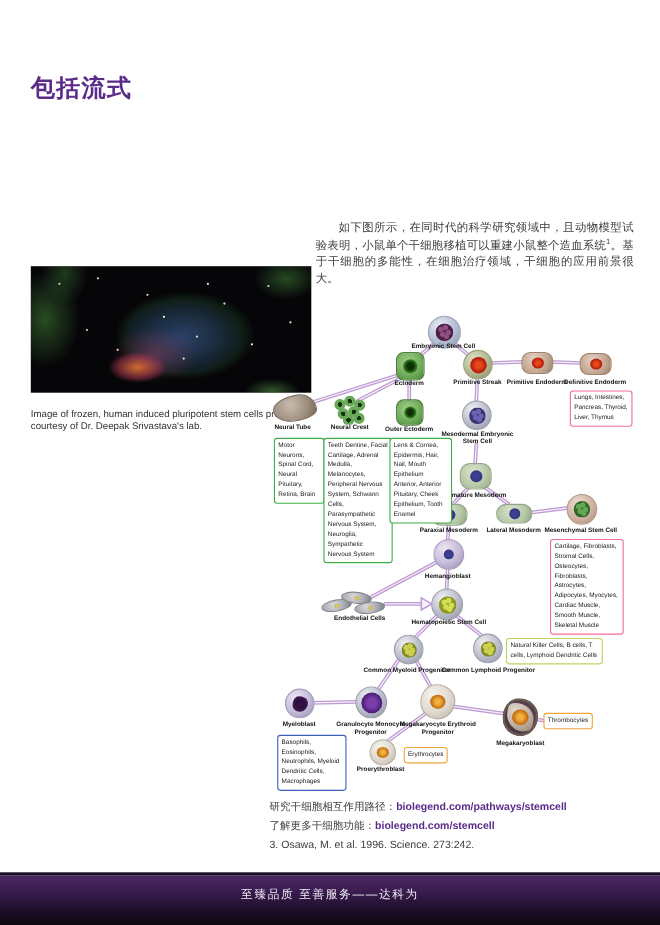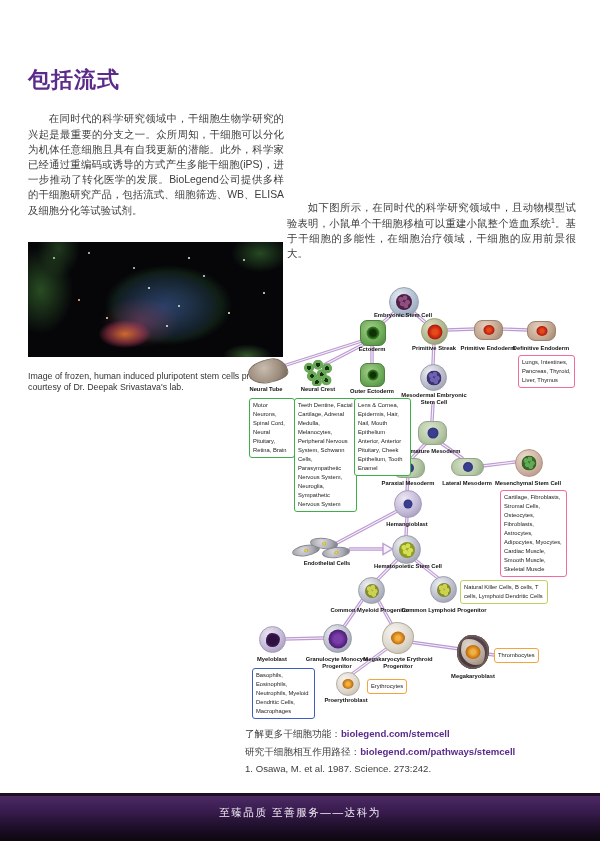--- a/index.html
+++ b/index.html
@@ -89,21 +89,20 @@
      background:linear-gradient(180deg,#4b2a63 0%,#3a1c50 32%,#1c0e27 72%,#0d070f 100%);}
   #footer .slogan{margin-top:10px;text-align:center;color:#f2eef6;font-size:10.6px;letter-spacing:1.5px;}
 </style>
 </head>
 <body>
 
 <div id="page">
 
   <h1 id="title">包括流式</h1>
 
-  <p class="para" id="para-left">在同时代的科学研究领域中，干细胞生物学研究的兴起是最重要的分支之一。众所周知，干细胞可以分化为机体任意细胞且具有自我更新的潜能。此外，科学家已经通过重编码或诱导的方式产生多能干细胞(iPS)，进一步推动了转化医学的发展。BioLegend公司提供多样的干细胞研究产品，包括流式、细胞筛选、WB、ELISA及细胞分化等试验试剂。</p>
 
   <p class="para" id="para-right"><span>如下图所示，在同时代的科学研究领域中，且动物模型试验表明，小鼠单个干细胞移植可以重建小鼠整个造血系统</span><sup>1</sup><span>。基于干细胞的多能性，在细胞治疗领域，干细胞的应用前景很大。</span></p>
 
   <div id="photo">
       <i class="speckle"></i>
     </div>
 
   <p id="caption">Image of frozen, human induced pluripotent stem cells provided courtesy of Dr. Deepak Srivastava's lab.</p>
 
   <svg id="connectors" width="600" height="841" viewBox="0 0 600 841">
@@ -221,22 +220,22 @@
   <div class="pbox b-green" style="left:294px;top:398px;width:55px">Teeth Dentine, Facial Cartilage, Adrenal Medulla, Melanocytes, Peripheral Nervous System, Schwann Cells, Parasympathetic Nervous System, Neuroglia, Sympathetic Nervous System</div>
   <div class="pbox b-green" style="left:354px;top:398px;width:49px">Lens &amp; Cornea, Epidermis, Hair, Nail, Mouth Epithelium Anterior, Anterior Pituitary, Cheek Epithelium, Tooth Enamel</div>
   <div class="pbox b-pink" style="left:518px;top:355px;width:49px">Lungs, Intestines, Pancreas, Thyroid, Liver, Thymus</div>
   <div class="pbox b-pink" style="left:500px;top:490px;width:59px">Cartilage, Fibroblasts, Stromal Cells, Osteocytes, Fibroblasts, Astrocytes, Adipocytes, Myocytes, Cardiac Muscle, Smooth Muscle, Skeletal Muscle</div>
   <div class="pbox b-lime" style="left:460px;top:580px;width:80px">Natural Killer Cells, B cells, T cells, Lymphoid Dendritic Cells</div>
   <div class="pbox b-blue" style="left:252px;top:668px;width:55px">Basophils, Eosinophils, Neutrophils, Myeloid Dendritic Cells, Macrophages</div>
   <div class="pbox b-orange" style="left:367px;top:679px">Erythrocytes</div>
   <div class="pbox b-orange" style="left:494px;top:648px">Thrombocytes</div>
 
   <div id="links">
+    <div><span>研究干细胞相互作用路径：</span><span class="url">biolegend.com/pathways/stemcell</span></div>
     <div><span>了解更多干细胞功能：</span><span class="url">biolegend.com/stemcell</span></div>
-    <div><span>研究干细胞相互作用路径：</span><span class="url">biolegend.com/pathways/stemcell</span></div>
-    <div id="reference">1. Osawa, M. et al. 1987. Science. 273:242.</div>
+    <div id="reference">3. Osawa, M. et al. 1996. Science. 273:242.</div>
   </div>
 
   <div id="footer">
     <div class="slogan">至臻品质 至善服务——达科为</div>
   </div>
 
 </div>
 
 </body></html>

